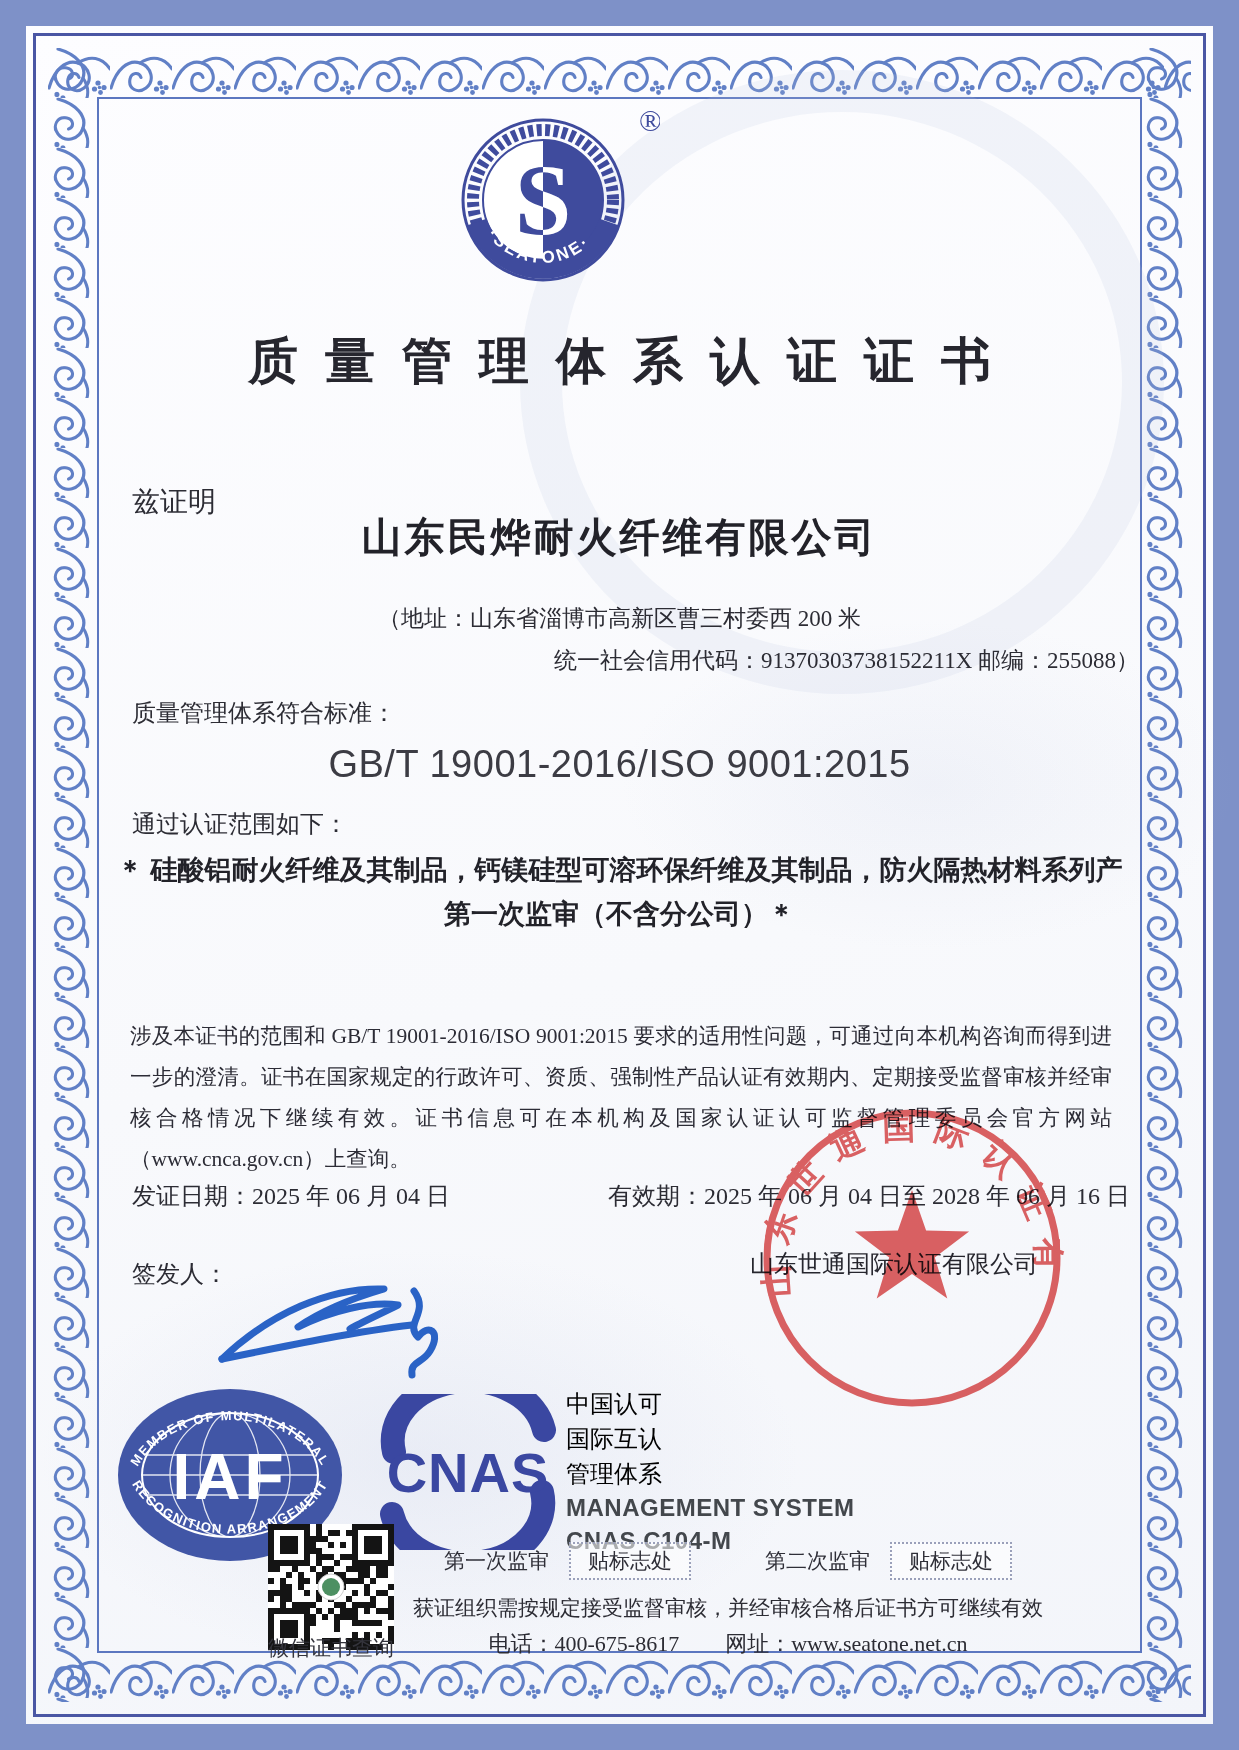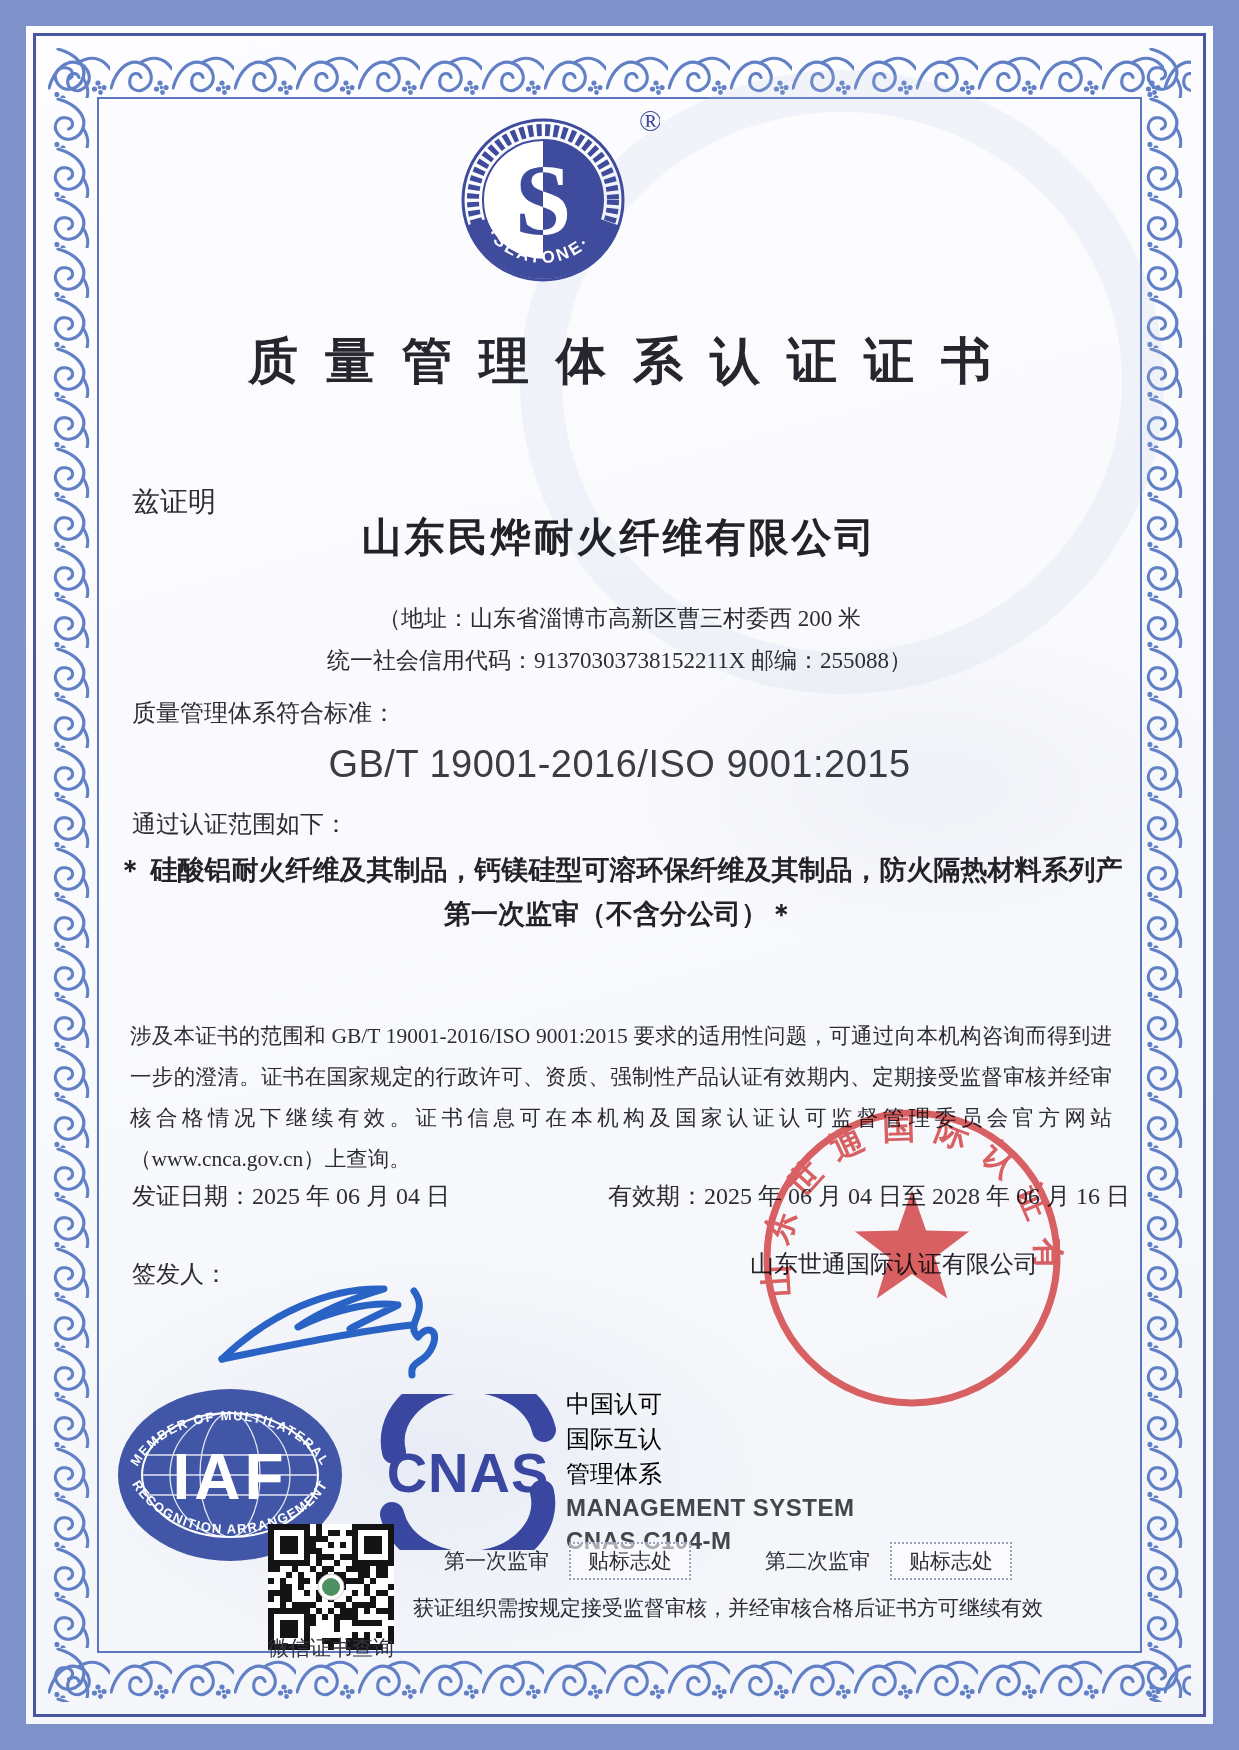--- a/index.html
+++ b/index.html
@@ -18,21 +18,21 @@
   .wm2{position:absolute;left:-60px;top:1150px;width:760px;height:420px;background:radial-gradient(closest-side,rgba(186,196,224,.22),rgba(186,196,224,0));}
   .wm3{position:absolute;left:520px;top:520px;width:620px;height:330px;background:radial-gradient(closest-side,rgba(186,196,224,.15),rgba(186,196,224,0));}
   .abs{position:absolute;}
   .center{left:0;width:100%;text-align:center;}
   .title{top:228px;font-weight:bold;font-size:50px;color:#26262e;}
   .title span{letter-spacing:27px;margin-right:-27px;}
   .certno{top:350px;right:38px;font-size:23px;font-weight:bold;color:#26262e;}
   .certify{left:32px;top:383px;font-size:28px;}
   .company{top:410px;font-size:40px;font-weight:bold;letter-spacing:3px;color:#222229;}
   .addr1{top:503px;font-size:23px;}
-  .addr2{top:545px;font-size:23px;}
+  .addr2{top:545px;font-size:23px;text-align:right;}
   .stdlabel{left:32px;top:597px;font-size:24px;}
   .standard{top:643px;font-family:"Liberation Sans",sans-serif;font-size:38px;color:#3c3c44;letter-spacing:.5px;}
   .scopelabel{left:32px;top:708px;font-size:24px;}
   .scope1{top:752px;font-size:27px;font-weight:bold;color:#222229;}
   .scope2{top:796px;font-size:27px;font-weight:bold;color:#222229;}
   .disclaimer{left:30px;top:916px;width:982px;font-size:21.5px;line-height:41px;text-align:justify;color:#2c2c36;}
   .issue{left:32px;top:1080px;font-size:24px;}
   .valid{left:508px;top:1080px;font-size:24px;}
   .signer{left:32px;top:1158px;font-size:24px;}
   .signature{left:108px;top:1165px;}
@@ -377,16 +377,20 @@
 
     <div class="abs footcol">
       <div class="auditrow">
         <span>第一次监审</span>
         <span class="stickerbox">贴标志处</span>
         <span class="gapmid"></span>
         <span>第二次监审</span>
         <span class="stickerbox">贴标志处</span>
       </div>
       <div class="supnote">获证组织需按规定接受监督审核，并经审核合格后证书方可继续有效</div>
+      <div class="phoneweb">
+        <span><span>电话：</span><span>400-675-8617</span></span>
+        <span><span>网址：</span><span>www.seatone.net.cn</span></span>
+      </div>
     </div>
 
   </div>
 </div>
 
 </body></html>

